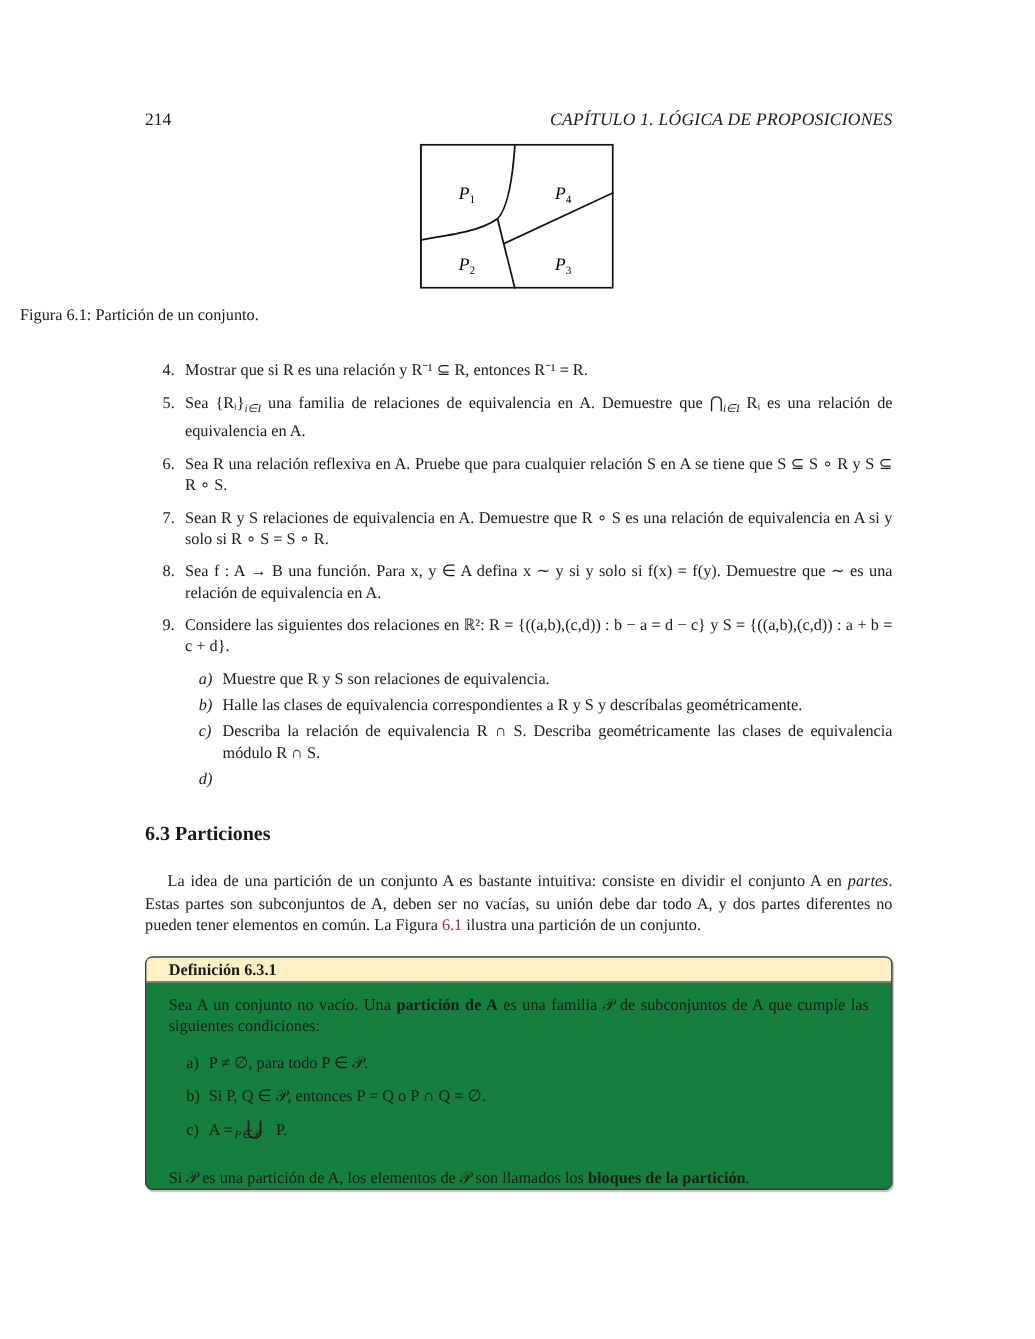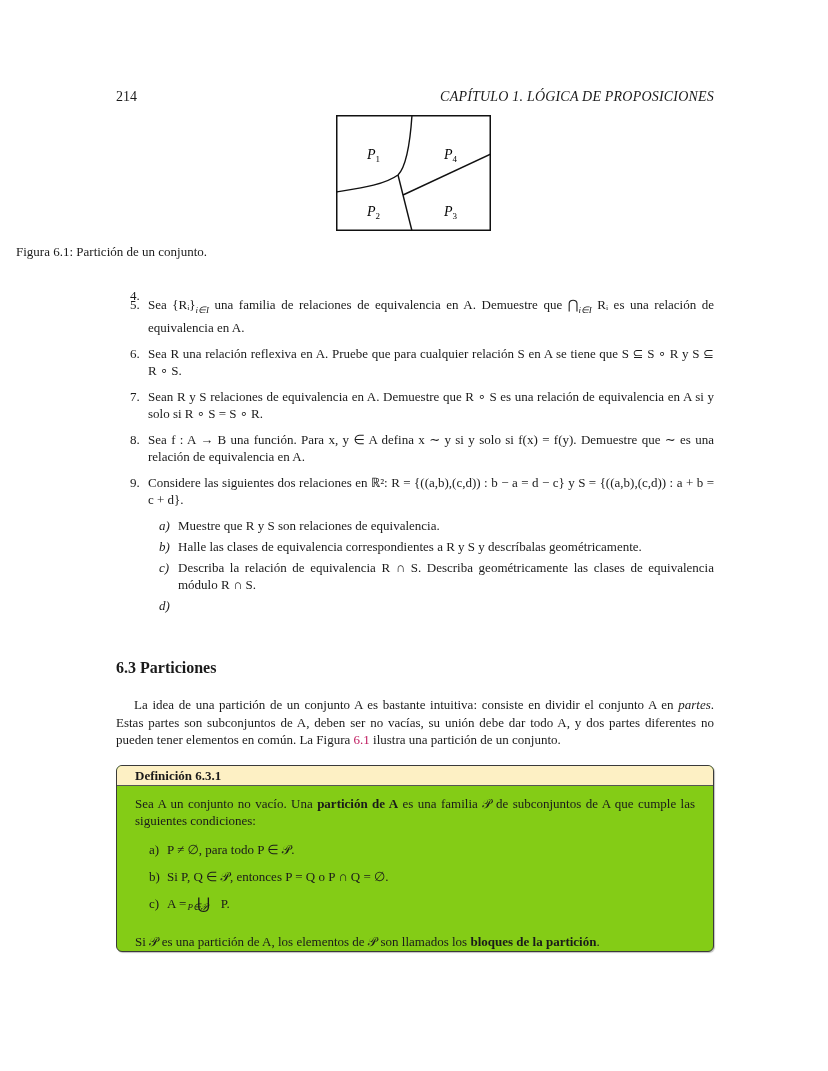--- a/index.html
+++ b/index.html
@@ -14,21 +14,21 @@
   .caption { position: absolute; top: 244px; left: 0; width: 828px; font-size: 13px; padding-left: 16px; }
   .list { position: absolute; left: 116px; width: 598px; font-size: 13px; line-height: 17px; }
   .item { position: relative; padding-left: 32px; margin: 0; text-align: justify; }
   .item .n { position: absolute; left: 14px; top: 0; }
   .sub { position: relative; padding-left: 62px; text-align: justify; }
   .sub .n { position: absolute; left: 43px; font-style: italic; }
   .section { position: absolute; top: 659px; left: 116px; font-size: 16px; font-weight: bold; }
   .para { position: absolute; top: 696px; left: 116px; width: 598px; font-size: 13px; line-height: 17.5px; text-align: justify; text-indent: 18px; }
   .link { color: #be185d; }
   .defbox { position: absolute; left: 116px; top: 765px; width: 596px; height: 185px;
-            border: 1.5px solid #3a3a3a; border-radius: 6px; overflow: hidden; background: #84cc16;
+            border: 1.5px solid #3a3a3a; border-radius: 6px; overflow: hidden; background: #15803d;
             box-shadow: 1px 1px 1px rgba(0,0,0,0.25); }
   .defhead { height: 19px; background: #fdf0c4; border-bottom: 1px solid #555; font-weight: bold;
              font-size: 13px; line-height: 19px; padding-left: 18px; }
   .defbody { font-size: 13px; line-height: 17px; padding: 9px 18px 0 18px; }
   .defbody p { margin: 0; text-align: justify; }
   .cond { position: relative; padding-left: 32px; margin-top: 10px; }
   .cond .n { position: absolute; left: 14px; }
   .bigcup { display: inline-block; position: relative; text-align: center; width: 28px; vertical-align: top; }
   .bigcup .sym { font-size: 16px; line-height: 17px; }
   .bigcup .lim { position: absolute; left: -2px; top: 4px; font-size: 9px; font-style: italic; white-space: nowrap; }
@@ -54,20 +54,21 @@
       <text x="31" y="101" font-family="Liberation Serif, serif" font-size="14" font-style="italic"><tspan>P</tspan><tspan font-size="9" dy="3" font-style="normal">2</tspan></text>
       <text x="108" y="101" font-family="Liberation Serif, serif" font-size="14" font-style="italic"><tspan>P</tspan><tspan font-size="9" dy="3" font-style="normal">3</tspan></text>
     </svg>
   </div>
 
   <div class="caption">Figura 6.1: Partición de un conjunto.</div>
 
   <div class="list" style="top:287px;">
     <div class="item">
       <span class="n">4.</span>
+      <span>Mostrar que si R es una relación y R⁻¹ ⊆ R, entonces R⁻¹ = R.</span>
     </div>
     <div class="item" style="margin-top:9px;">
       <span class="n">5.</span>
       <span>Sea {Rᵢ}</span><sub style="font-size:9px;font-style:italic;">i∈I</sub><span> una familia de relaciones de equivalencia en A. Demuestre que ⋂</span><sub style="font-size:9px;font-style:italic;">i∈I</sub><span> Rᵢ es una relación de equivalencia en A.</span>
     </div>
     <div class="item" style="margin-top:9px;">
       <span class="n">6.</span>
       <span>Sea R una relación reflexiva en A. Pruebe que para cualquier relación S en A se tiene que S ⊆ S ∘ R y S ⊆ R ∘ S.</span>
     </div>
     <div class="item" style="margin-top:9px;">

